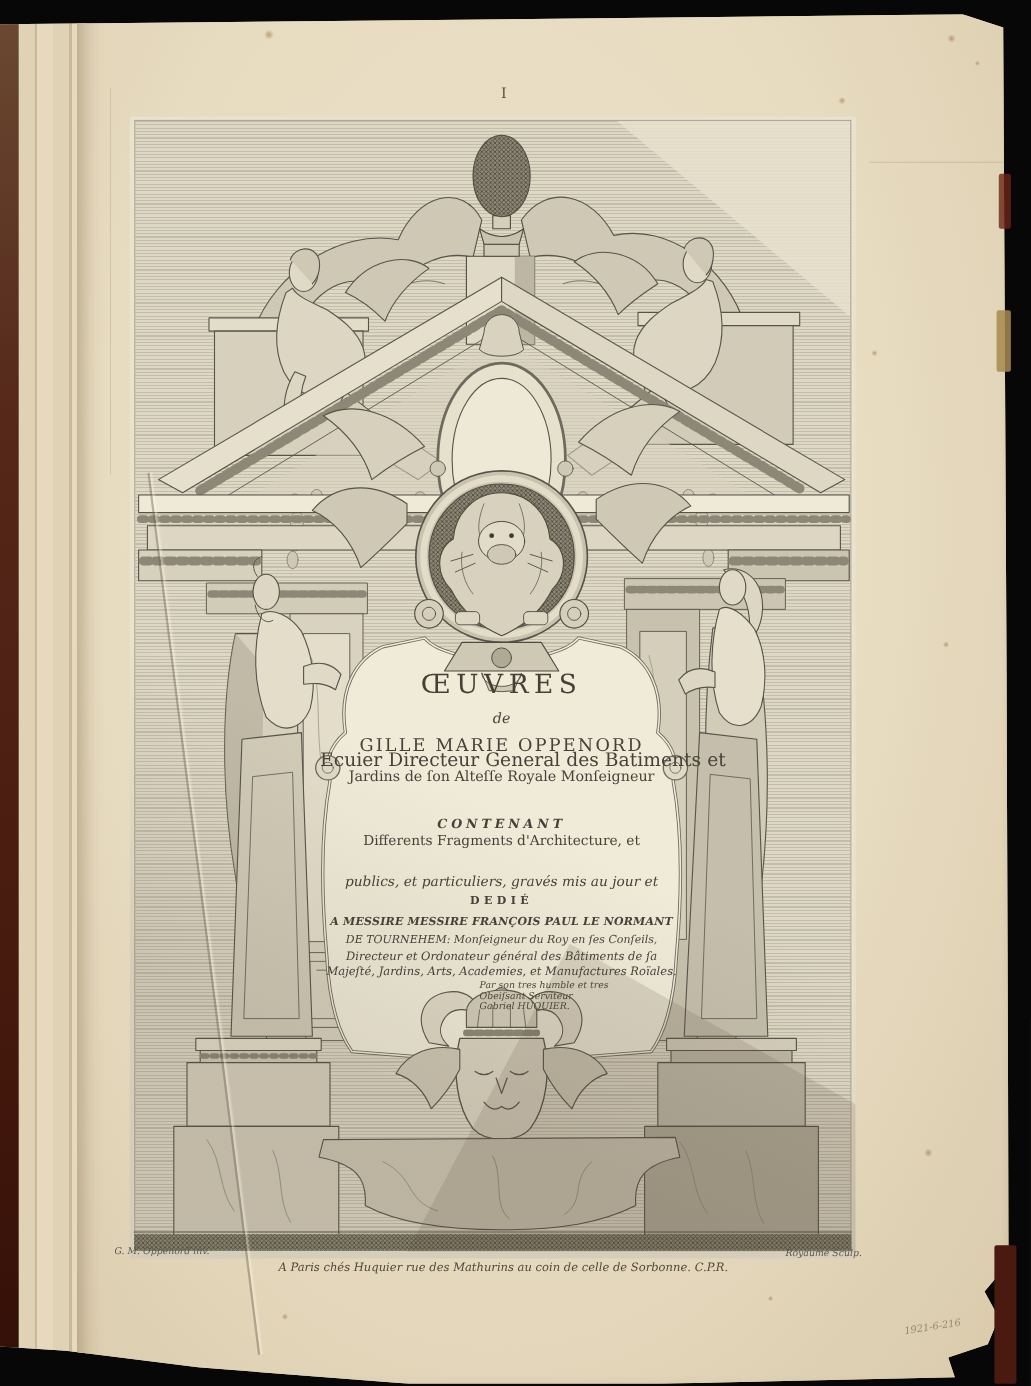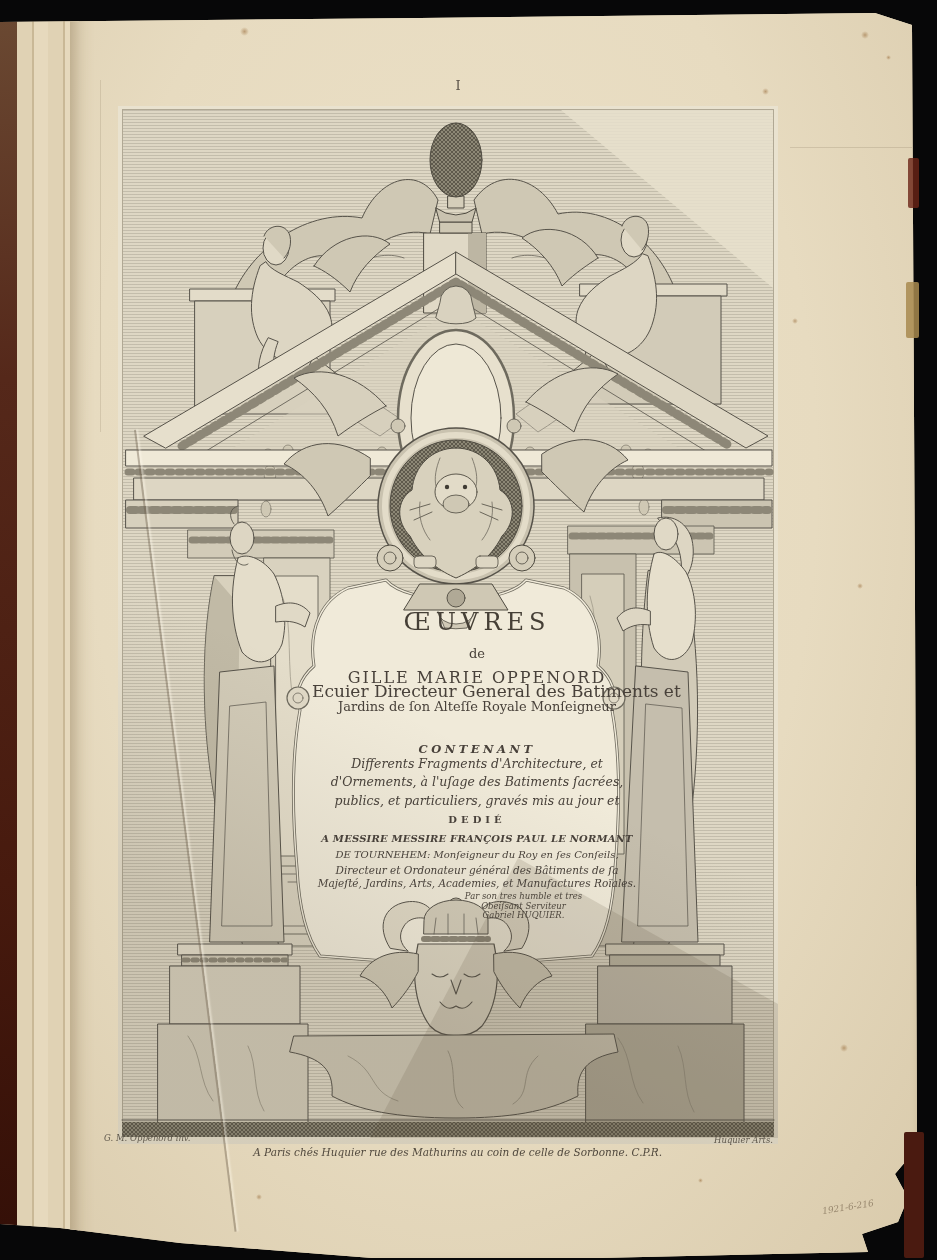--- a/index.html
+++ b/index.html
@@ -35,37 +35,37 @@
         background:#ded7c4;outline:1px solid rgba(130,120,100,.55);
         background-image:repeating-linear-gradient(180deg,rgba(88,84,72,.20) 0 1px,rgba(0,0,0,0) 1px 3px);}
   .light-wedge{position:absolute;left:5px;top:4px;width:650px;height:1026px;
         clip-path:polygon(438px 0,650px 0,650px 178px);background:#e8e1cd;opacity:.85;}
   .shade-main{position:absolute;inset:0;background:linear-gradient(205deg,rgba(0,0,0,0) 58%,rgba(80,68,48,.13) 80%);}
   .shade-br{position:absolute;left:0;top:0;width:660px;height:1038px;
         clip-path:polygon(400px 752px,660px 898px,660px 1032px,252px 1032px);background:rgba(90,76,54,.15);}
   #plate svg{position:absolute;left:0;top:0;}
   
   #cartouche-text{position:absolute;left:173px;top:0;width:330px;height:1038px;color:#48413a;}
-  .ct-line{position:absolute;left:0;width:100%;text-align:center;white-space:nowrap;margin-left:21px;}
+  .ct-line{position:absolute;left:0;width:100%;text-align:center;white-space:nowrap;}
   .l-title{top:502px;font-size:24px;letter-spacing:5px;color:#453f36;}
-  .l-de{top:540px;font-size:13px;}
+  .l-de{top:540px;font-style:italic;font-size:13px;}
   .l-name{top:562px;font-size:16px;letter-spacing:2px;}
   .l-rom1{top:575px;font-size:17px;}
   .l-rom2{top:593px;font-size:13px;}
   .l-duc{top:614px;font-size:13px;letter-spacing:.4px;}
   .l-cont{top:636px;font-style:italic;font-weight:bold;font-size:11.5px;letter-spacing:3.5px;text-align:center;}
-  .l-scr1{top:650px;font-style:italic;font-size:12.5px;}
+  .l-scr1{top:650px;font-size:12.5px;}
   .l-scr2{top:668px;font-style:italic;font-size:12.5px;}
   .l-scr3{top:687px;font-style:italic;font-size:12.5px;}
   .l-dedie{top:708px;font-size:10px;letter-spacing:4px;font-weight:bold;}
   .l-mess{top:727px;font-style:italic;font-size:10px;font-weight:bold;letter-spacing:.2px;}
   .l-tour{top:743px;font-style:italic;font-size:10px;}
   .l-dir{top:758px;font-style:italic;font-size:10.5px;}
   .l-maj{top:771px;font-style:italic;font-size:10.5px;}
-  #closing{position:absolute;left:318px;top:786px;width:175px;text-align:center;
+  #closing{position:absolute;left:318px;top:786px;width:175px;
         font-style:italic;font-size:8.5px;line-height:9.5px;color:#4c453c;}
   
   .folio{position:absolute;left:440px;top:78px;width:36px;text-align:center;font-size:13px;color:#5c544a;}
   .sig{position:absolute;font-style:italic;font-size:8.5px;color:#5f584c;white-space:nowrap;}
   .sig-l{left:104px;top:1133px;}
   .sig-r{left:714px;top:1135px;}
   .imprint{position:absolute;left:238px;top:1146px;width:424px;text-align:right;
         font-style:italic;font-size:10.5px;color:#50483d;white-space:nowrap;}
   .pencil{position:absolute;left:822px;top:1202px;font-style:italic;font-size:9px;
         color:rgba(130,112,88,.75);transform:rotate(-9deg);white-space:nowrap;}
@@ -306,38 +306,37 @@
       <div class="shade-br"></div>
 
       <div id="cartouche-text">
         <div class="ct-line l-title">ŒUVRES</div>
         <div class="ct-line l-de">de</div>
         <div class="ct-line l-name">GILLE MARIE OPPENORD</div>
         <div class="ct-line l-rom1">Ecuier Directeur General des Batiments et</div>
         <div class="ct-line l-rom2">Jardins de ſon Alteſſe Royale Monſeigneur</div>
         <div class="ct-line l-cont">CONTENANT</div>
         <div class="ct-line l-scr1">Differents Fragments d'Architecture, et</div>
-        <div class="ct-line l-scr2">d'Ornements, à l'uſage des Batiments ſacrées,</div>
         <div class="ct-line l-scr3">publics, et particuliers, gravés mis au jour et</div>
         <div class="ct-line l-dedie">DEDIÉ</div>
         <div class="ct-line l-mess">A MESSIRE MESSIRE FRANÇOIS PAUL LE NORMANT</div>
         <div class="ct-line l-tour">DE TOURNEHEM: Monſeigneur du Roy en ſes Conſeils,</div>
         <div class="ct-line l-dir">Directeur et Ordonateur général des Bâtiments de ſa</div>
         <div class="ct-line l-maj">Majeſté, Jardins, Arts, Academies, et Manufactures Roïales.</div>
       </div>
       <div id="closing">
         <div>Par son tres humble et tres</div>
         <div>Obeiſsant Serviteur</div>
         <div>Gabriel HUQUIER.</div>
       </div>
     </div>
 
     <div class="folio">I</div>
     <div class="sig sig-l">G. M. Oppenord inv.</div>
-    <div class="sig sig-r">Huquier Arts.</div>
+    <div class="sig sig-r">Royaume Sculp.</div>
     <div class="imprint">A Paris chés Huquier rue des Mathurins au coin de celle de Sorbonne. C.P.R.</div>
 
     <div class="crease-vert"></div>
     <div class="crease-horiz"></div>
     <div class="crease-diag"></div>
   </div>
 
   <div class="cover-sliver sliver-r1"></div>
   <div class="cover-sliver sliver-r2"></div>
   <div class="bookmark-tab"></div>

